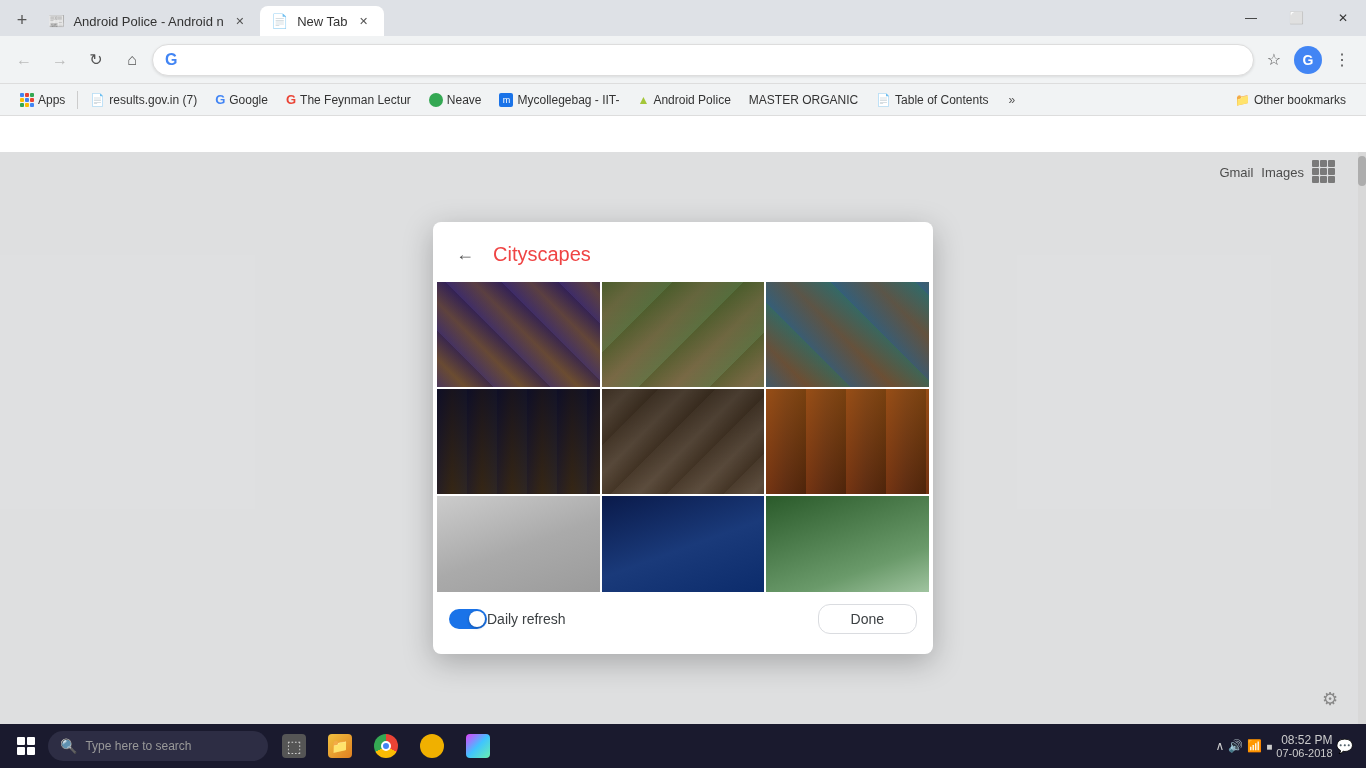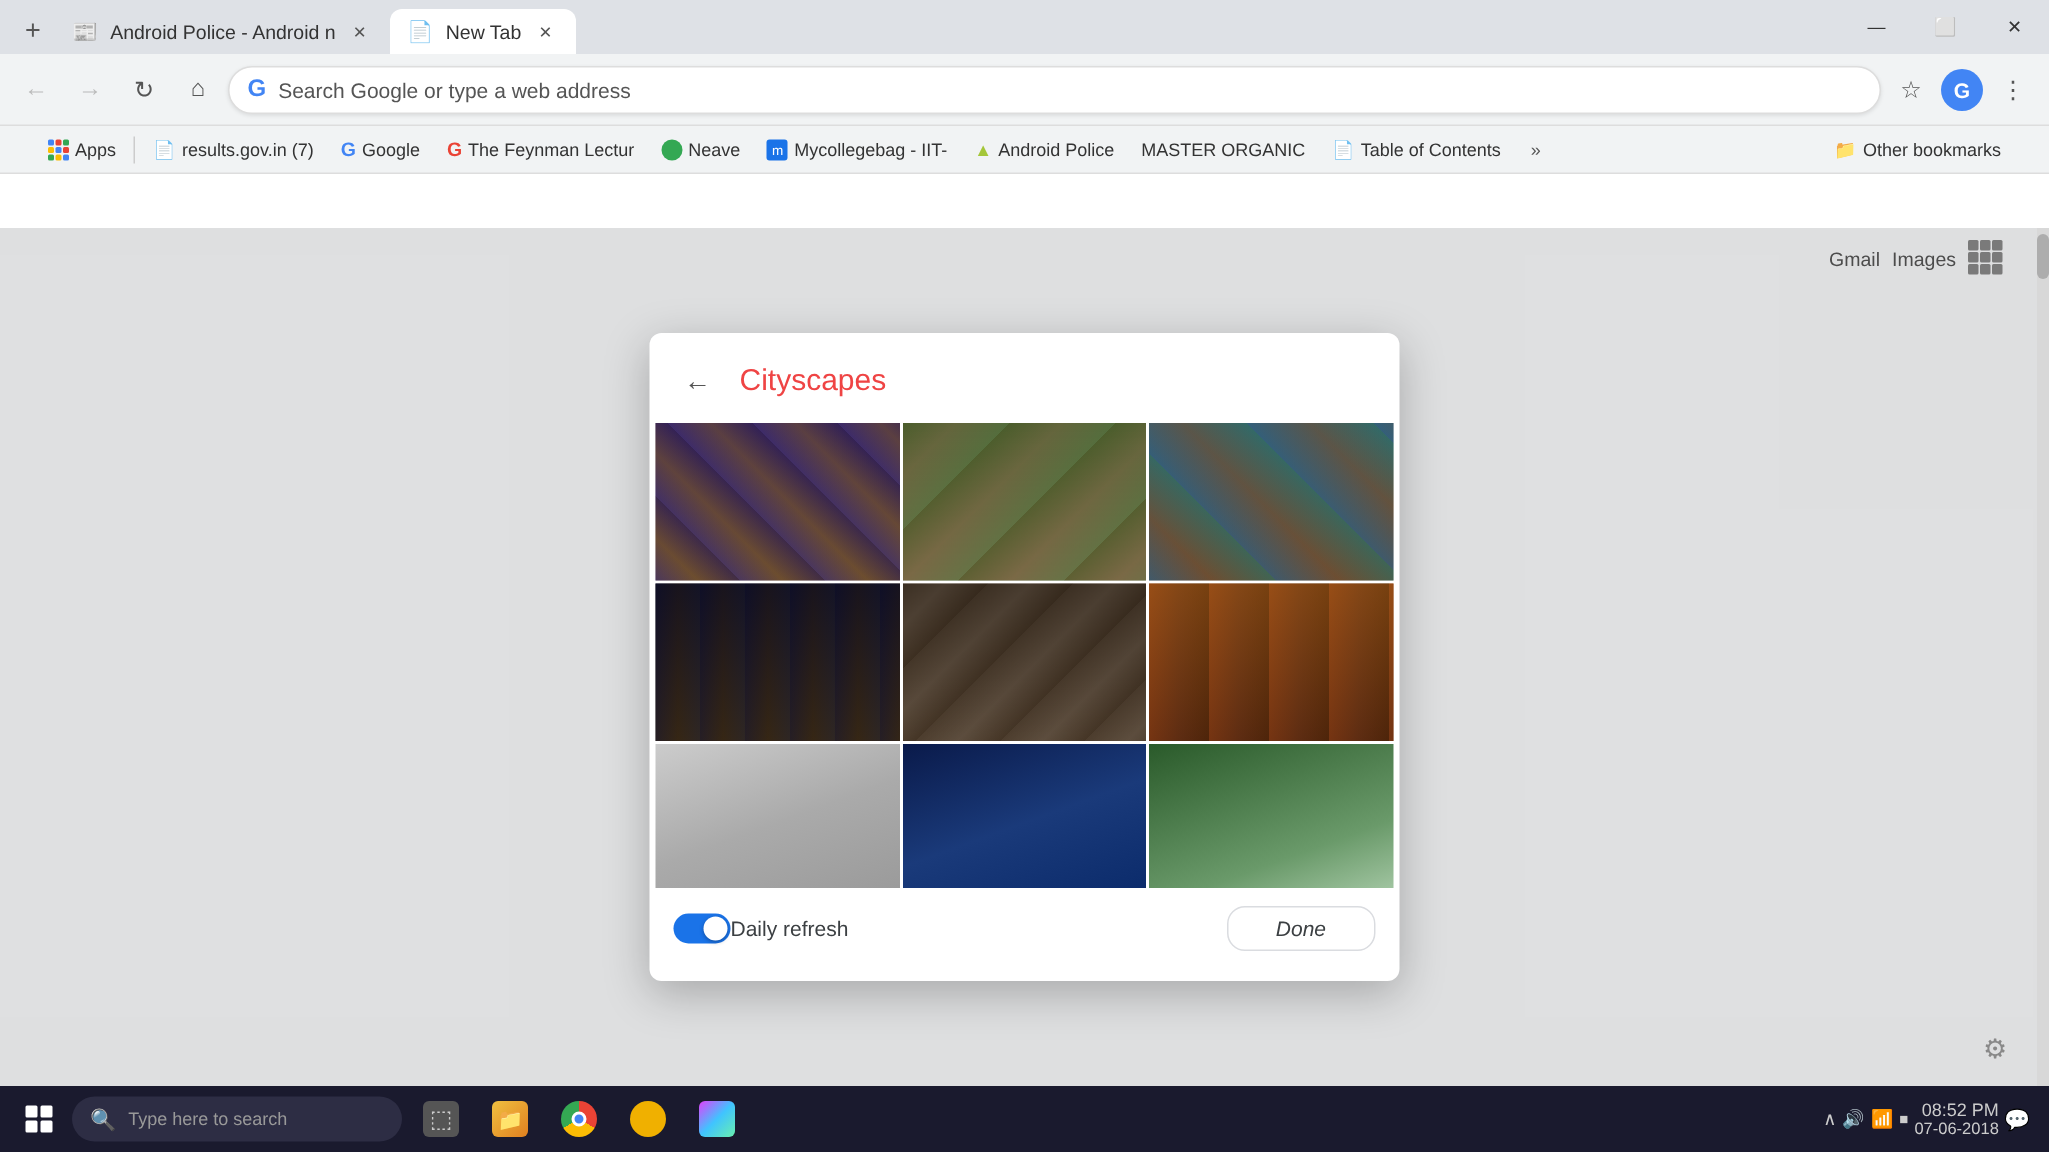--- a/index.html
+++ b/index.html
@@ -126,21 +126,21 @@
       font-size: 14px;
       font-weight: bold;
     }
 
     
     .bookmarks-bar {
       background: #f1f3f4;
       height: 32px;
       display: flex;
       align-items: center;
-      padding: 0 24px;
+      padding: 0 12px;
       gap: 2px;
       border-bottom: 1px solid #ddd;
       font-size: 12px;
       color: #333;
     }
     .bookmark-item {
       display: flex;
       align-items: center;
       gap: 4px;
       padding: 4px 8px;
@@ -293,21 +293,20 @@
     }
     .done-btn {
       padding: 6px 32px;
       background: #fff;
       border: 1px solid #dadce0;
       border-radius: 12px;
       font-size: 14px;
       color: #3c4043;
       cursor: pointer;
       font-family: inherit;
-      font-style: italic;
     }
 
     
     .chrome-store {
       position: absolute;
       bottom: 80px;
       left: 50%;
       transform: translateX(-50%);
       display: flex;
       flex-direction: column;
@@ -500,21 +499,20 @@
   </div>
 
   <div class="address-bar">
     <div class="nav-btn disabled">←</div>
     <div class="nav-btn disabled">→</div>
     <div class="nav-btn">↻</div>
     <div class="nav-btn">⌂</div>
 
     <div class="omnibox">
       <span class="g-logo"><span>G</span></span>
-      <span class="omnibox-text">Search Google or type a web address</span>
     </div>
 
     <div class="address-right-icons">
       <div class="addr-icon-btn">☆</div>
       <div class="profile-avatar">G</div>
       <div class="addr-icon-btn">⋮</div>
     </div>
   </div>
 
   <div class="bookmarks-bar">

